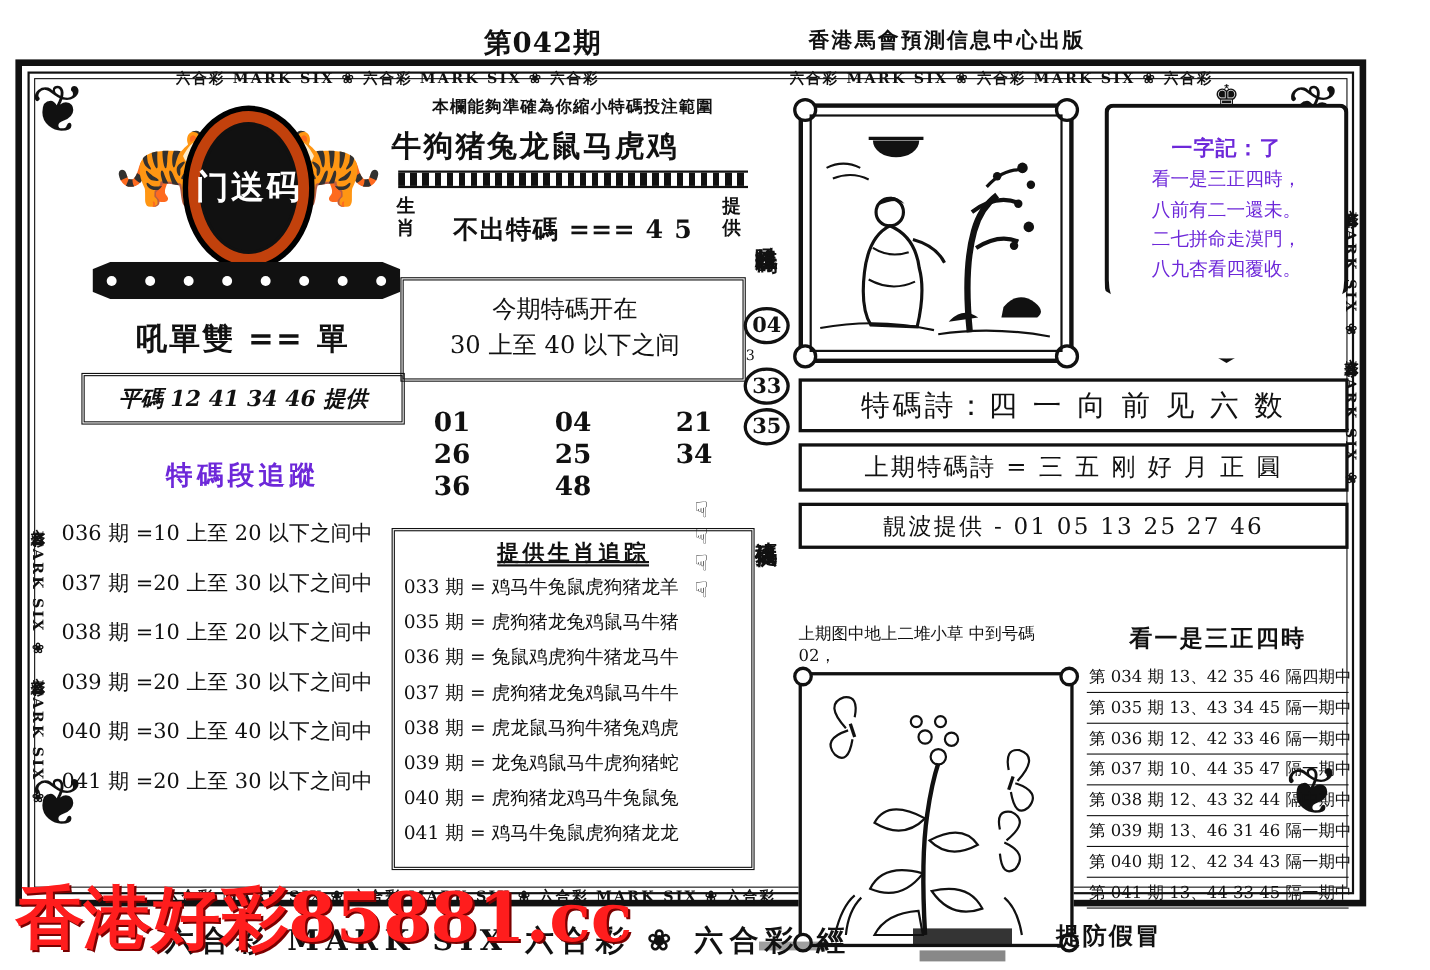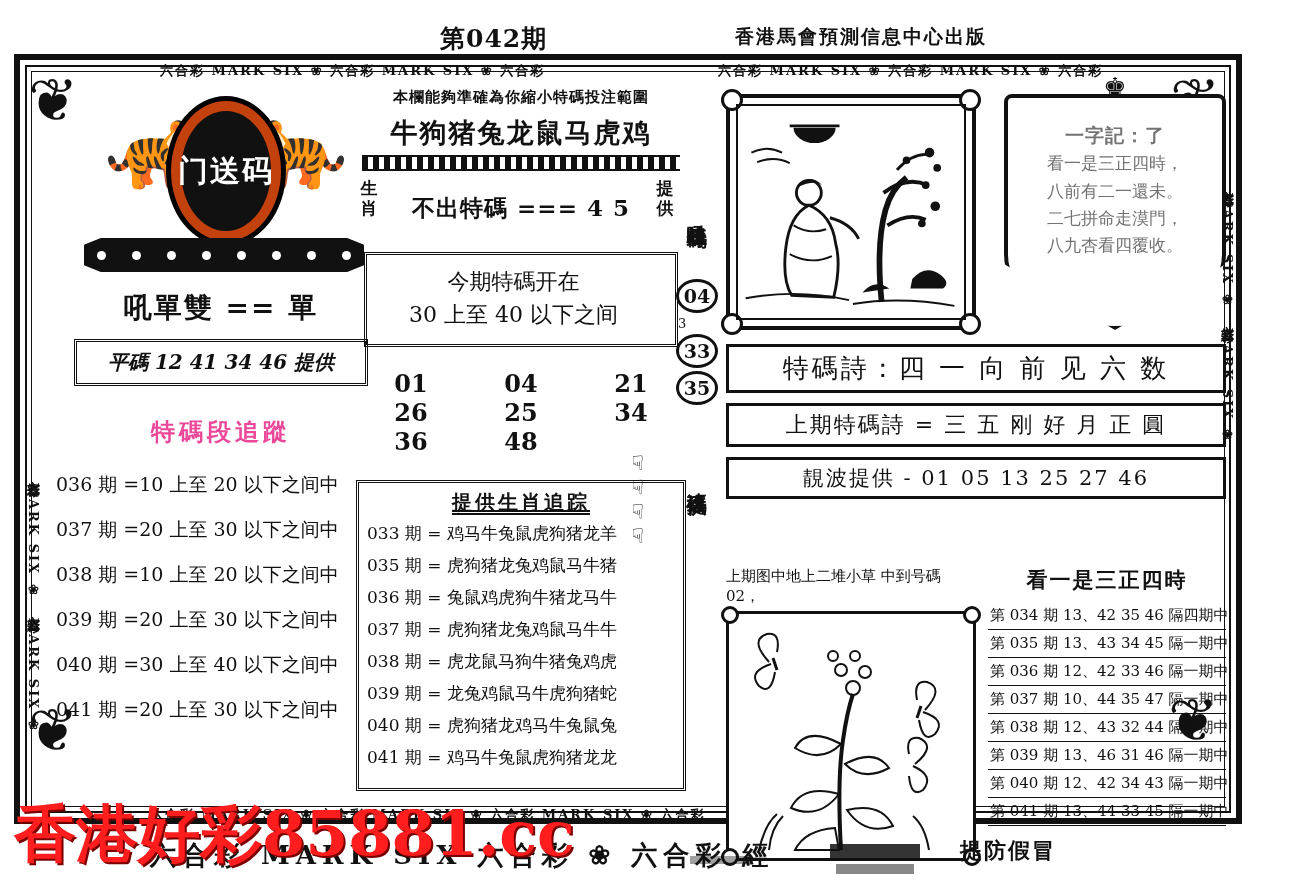--- a/index.html
+++ b/index.html
@@ -107,36 +107,36 @@
     color:#111; letter-spacing:2px;
   }
   .flat-box {
     margin:12px 18px 0 18px; border:3px double #111; padding:7px 4px;
     text-align:center; font-family:"DejaVu Serif", serif;
     font-size:20px; font-style:italic; font-weight:bold; color:#111;
   }
   .section-title {
     margin-top:30px; text-align:center;
     font-family:"DejaVu Serif", serif; font-size:24px; font-weight:bold;
-    letter-spacing:4px; color:#ec4899;
+    letter-spacing:4px; color:#6d28d9;
   }
   .track-list { margin-top:24px; }
   .track-list .row {
     font-family:"DejaVu Serif", serif; font-size:19px; color:#111;
     margin-bottom:19px; white-space:nowrap;
   }
 
   
   .mid-col { position:absolute; left:330px; top:22px; width:330px; }
   .mid-note {
     font-family:"DejaVu Serif", serif; font-size:15px; font-weight:bold;
     color:#111; letter-spacing:1px; text-align:center;
   }
   .zodiac-row {
-    margin-top:8px; text-align:center;
+    margin-top:8px; text-align:left;
     font-family:"DejaVu Serif", serif; font-size:27px; font-weight:bold;
     letter-spacing:2px; color:#111;
   }
   .wave {
     margin:4px 6px 0 6px; height:16px;
     background:repeating-linear-gradient(90deg,#111 0 6px,#fff 6px 11px);
     border-top:2px solid #111; border-bottom:2px solid #111;
   }
   .nospecial {
     margin-top:22px; text-align:center;
@@ -214,21 +214,21 @@
     border-radius:8px 8px 50% 50%/8px 8px 32% 32%;
     clip-path:polygon(0 0,100% 0,100% 72%,50% 100%,0 72%);
   }
   .crown {
     position:absolute; left:76px; top:-20px; width:70px; height:24px;
     color:#111; font-size:26px; text-align:center; line-height:1;
   }
   .shield-text {
     position:absolute; left:0; right:0; top:26px;
     text-align:center; font-family:"DejaVu Serif", serif;
-    font-size:17px; color:#737373; line-height:1.6;
+    font-size:17px; color:#6d28d9; line-height:1.6;
   }
   .shield-text .t1 { font-size:19px; font-weight:bold; letter-spacing:1px; }
 
   .bar {
     margin-top:10px; border:3px solid #111; padding:4px 10px;
     font-family:"DejaVu Serif", serif; font-weight:normal; color:#111;
     white-space:nowrap;
     text-align:center;
   }
   .bar.big { font-size:26px; letter-spacing:3px; }

